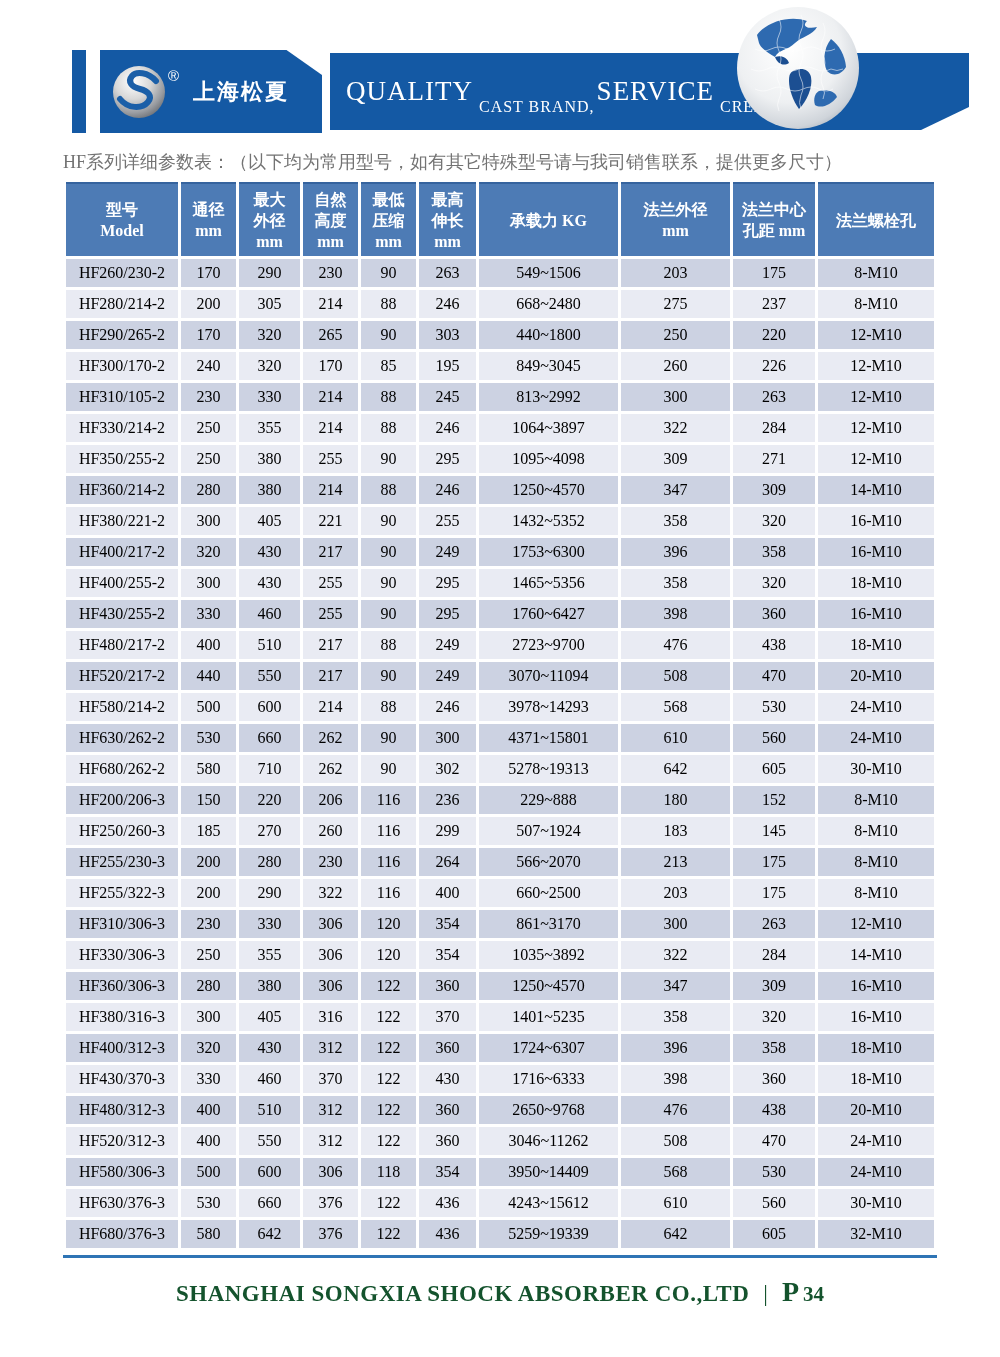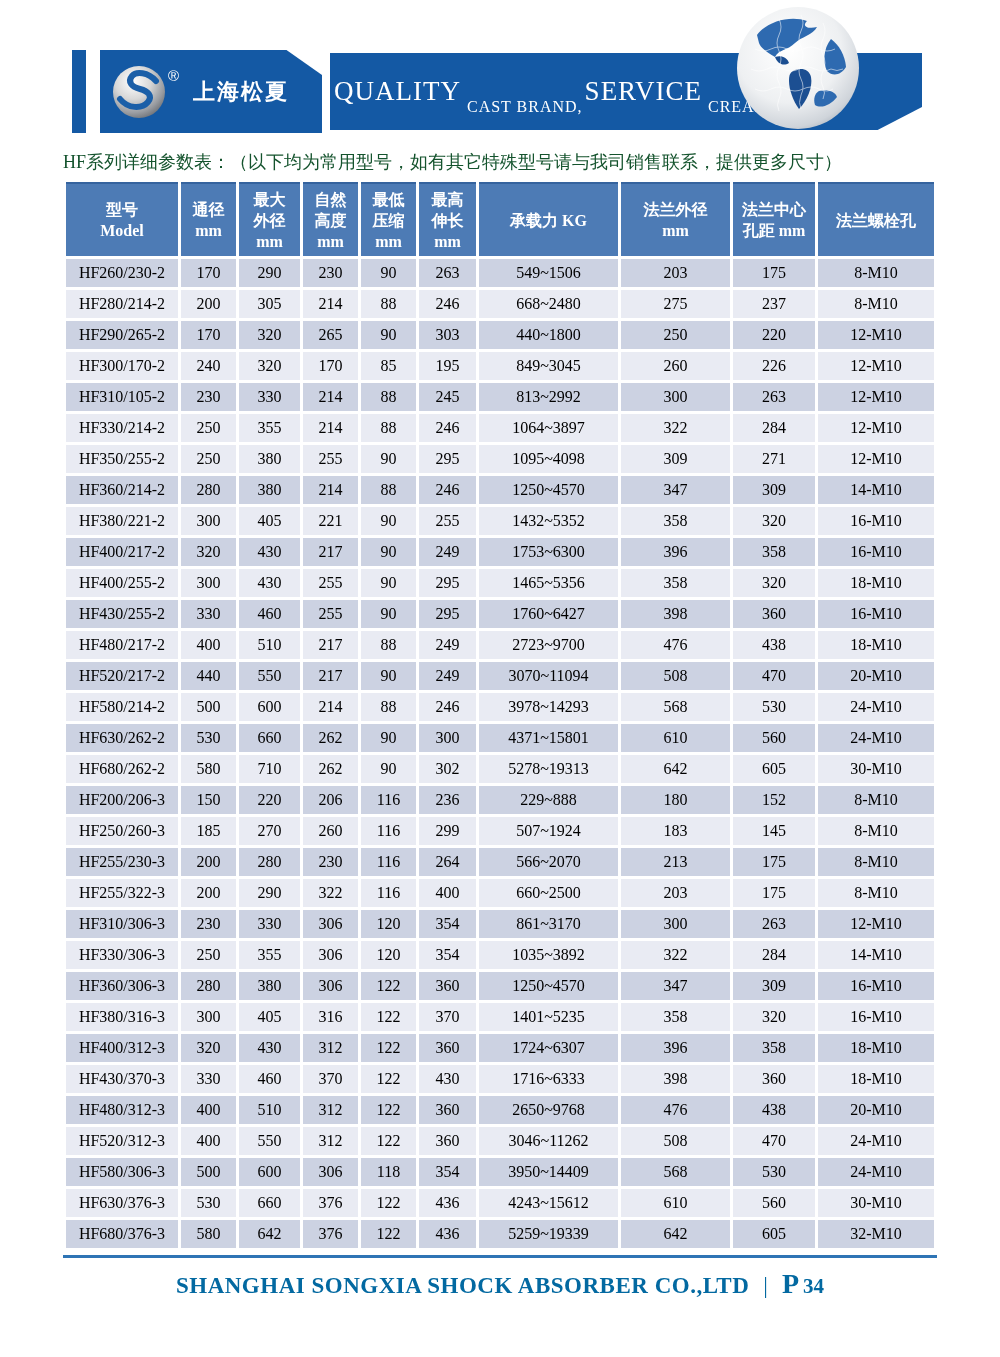--- a/index.html
+++ b/index.html
@@ -15,51 +15,51 @@
   .logo-box {
     position:absolute; left:100px; top:50px; width:222px; height:83px; background:#1459a4;
     clip-path:polygon(0 0, 84% 0, 100% 30%, 100% 100%, 0 100%);
     display:flex; align-items:center; padding-left:12px; color:#fff;
   }
   .logo-sphere { width:54px; height:54px; flex:0 0 auto; }
   .reg-mark { font-size:15px; position:relative; top:-16px; left:2px; font-family:"Liberation Sans", sans-serif; }
   .logo-text { font-size:22px; font-weight:bold; letter-spacing:2px; margin-left:16px;
                font-family:"Liberation Sans", sans-serif; white-space:nowrap; }
   .band {
-    position:absolute; left:330px; top:53px; width:592px; height:77px; background:#1459a4;
+    position:absolute; left:330px; top:53px; width:639px; height:77px; background:#1459a4;
     clip-path:polygon(0 0, 100% 0, 100% 70%, 92.5% 100%, 0 100%);
-    display:flex; align-items:center; padding-left:4px; color:#fff; white-space:nowrap;
+    display:flex; align-items:center; padding-left:16px; color:#fff; white-space:nowrap;
   }
   .tag-big   { font-size:27px; letter-spacing:1px; }
   .tag-small { font-size:16px; letter-spacing:1px; margin-left:6px; margin-right:2px; position:relative; top:15px; }
   .globe { position:absolute; left:735px; top:5px; width:127px; height:127px; }
 
   
-  .title-line { margin:8px 0 5px 63px; font-size:18px; color:#14532d; letter-spacing:0; }
+  .title-line { margin:8px 0 5px 63px; font-size:18px; color:#737373; letter-spacing:0; }
 
   
   table.spec {
     margin-left:63px; width:874px; table-layout:fixed;
     border-collapse:separate; border-spacing:3px; background:#ffffff;
   }
   table.spec th {
     background:#4d7bb5; color:#ffffff; font-weight:bold; font-size:16px;
     text-align:center; vertical-align:middle; height:74px; line-height:21px;
     border-top:2px solid #35639e;
   }
   table.spec td {
     font-size:16px; color:#000; text-align:center; vertical-align:middle;
     height:28px; line-height:28px; overflow:hidden; white-space:nowrap;
   }
   tr.odd  td { background:#ccd2e2; }
   tr.even td { background:#e9ebf3; }
 
   
   .footer-rule { margin:4px 0 0 63px; width:874px; height:3px; background:#2e74b5; }
-  .footer { margin-top:10px; text-align:center; color:#0369a1; font-weight:bold; white-space:nowrap; }
+  .footer { margin-top:18px; text-align:center; color:#14532d; font-weight:bold; white-space:nowrap; }
   .footer .company { font-size:23px; letter-spacing:0.5px; }
   .footer .sep { font-size:23px; font-weight:normal; margin:0 10px; }
   .footer .pg-prefix { font-size:28px; }
   .footer .pg-num { font-size:21px; }
 </style>
 </head>
 <body>
 
 <div class="banner">
   <div class="left-bar"></div>

